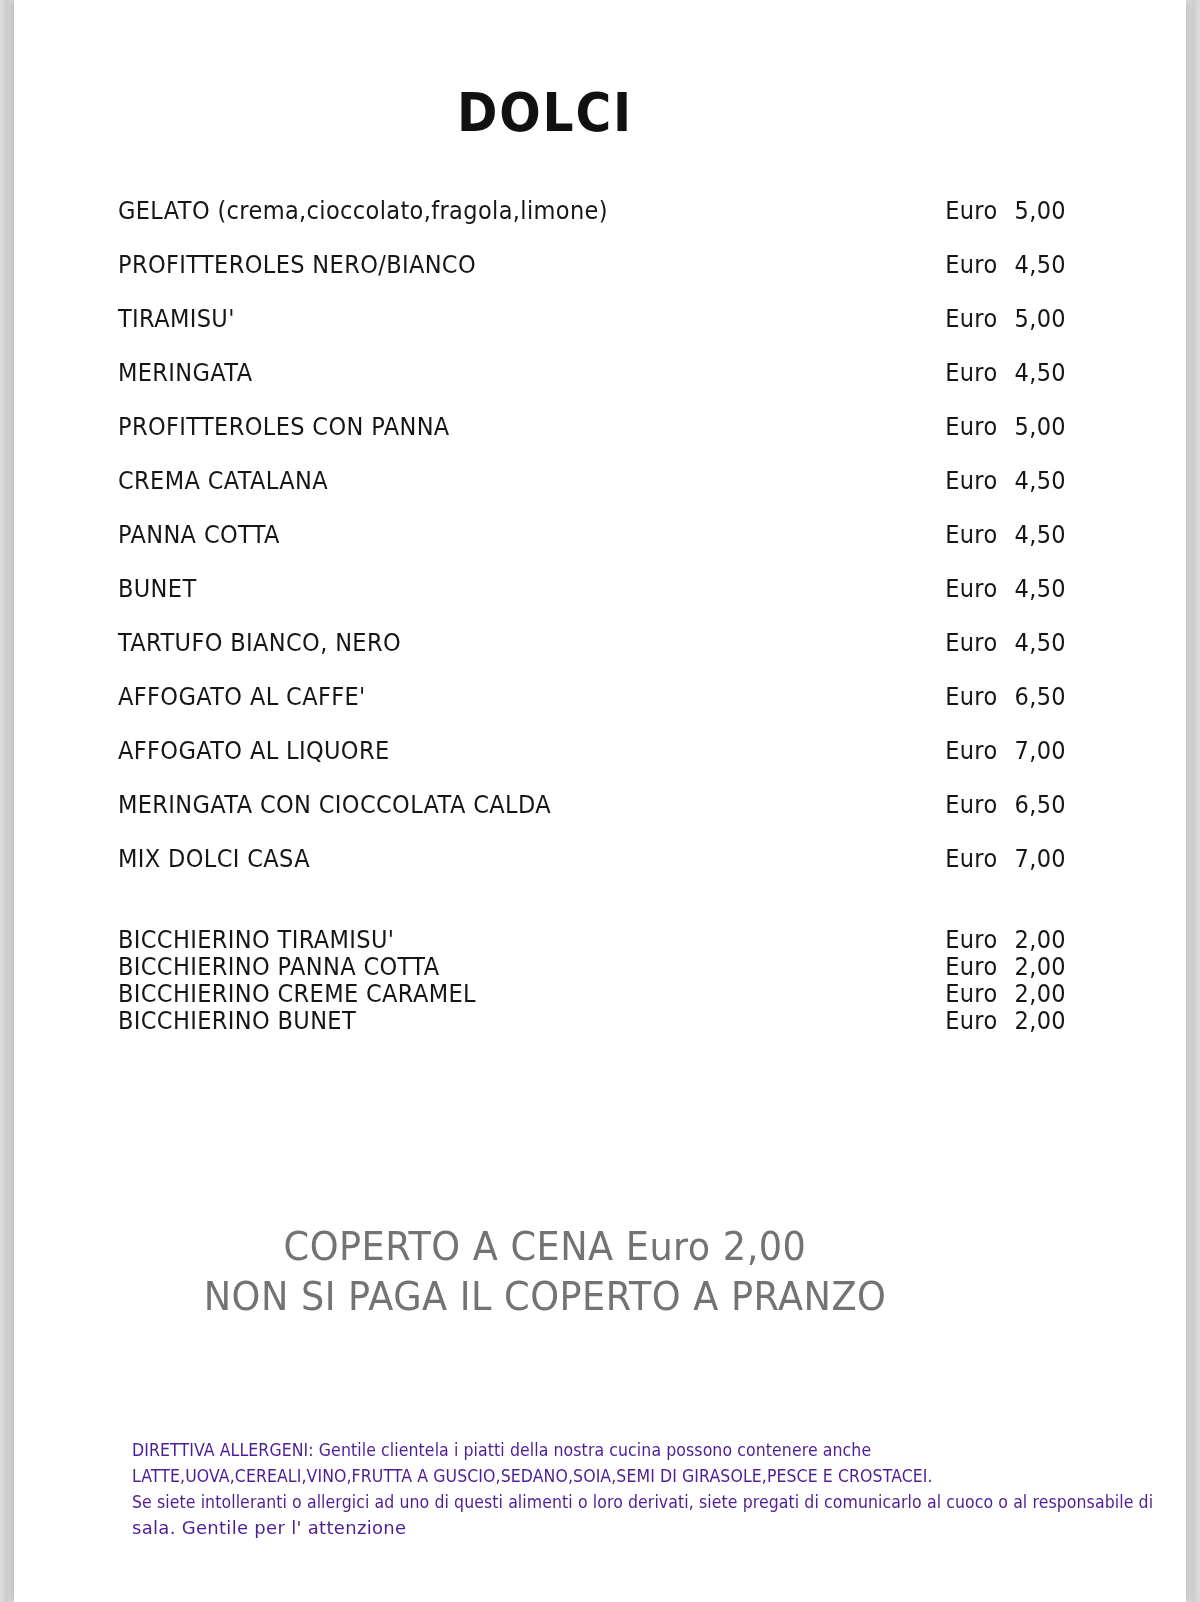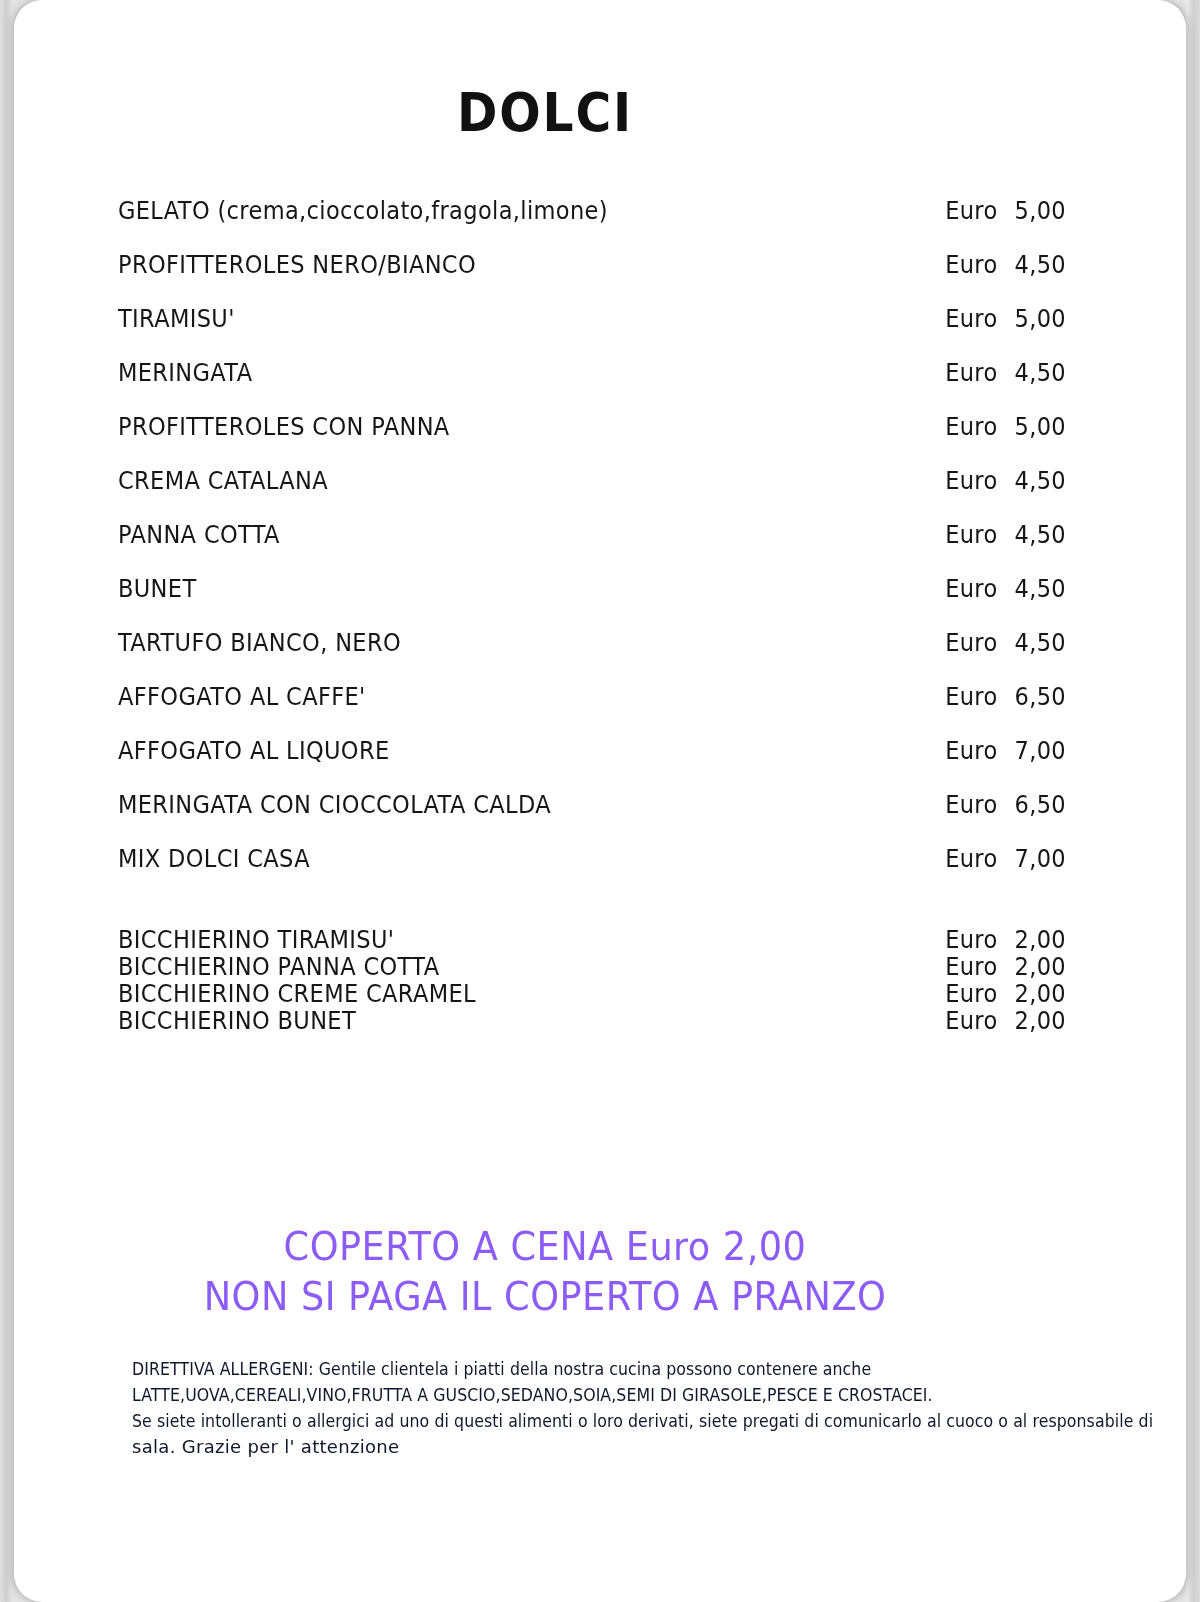--- a/index.html
+++ b/index.html
@@ -22,21 +22,20 @@
     background: #e3e3e3;
   }
   .page {
     position: absolute;
     left: 14px;
     top: 0;
     width: 1172px;
     height: 1602px;
     background: #ffffff;
     box-shadow: -3px 0 7px rgba(0,0,0,0.16), 3px 0 7px rgba(0,0,0,0.16);
-    border-radius: 28px;
   }
   .gutter-left {
     position: absolute;
     left: 0; top: 0; width: 14px; height: 1602px;
     background: linear-gradient(to right, #dedede 0%, #cfcfcf 45%, #e8e8e8 100%);
   }
   .gutter-right {
     position: absolute;
     right: 0; top: 0; width: 14px; height: 1602px;
     background: linear-gradient(to left, #dcdcdc 0%, #cfcfcf 45%, #ededed 100%);
@@ -118,38 +117,38 @@
     height: 27px;
   }
 
   
   .coperto {
     position: absolute;
     left: 0;
     top: 1222px;
     width: 1062px;
     text-align: center;
-    color: #8b5cf6;
+    color: #737373;
   }
   .coperto-line {
     font-size: 39px;
     font-weight: 400;
     line-height: 50px;
     letter-spacing: 0.5px;
     transform: scaleX(0.94);
     transform-origin: center;
   }
 
   
   .allergens {
     position: absolute;
     left: 118px;
-    top: 1356px;
+    top: 1437px;
     width: 950px;
-    color: #0f172a;
+    color: #4c1d95;
   }
   .allergen-line {
     font-size: 17.5px;
     line-height: 26px;
     white-space: nowrap;
     transform: scaleX(0.9);
     transform-origin: left center;
     letter-spacing: 0.1px;
   }
   .allergen-line.rounded {
@@ -266,18 +265,18 @@
 
       <div class="coperto">
         <div class="coperto-line">COPERTO A CENA Euro 2,00</div>
         <div class="coperto-line">NON SI PAGA IL COPERTO A PRANZO</div>
       </div>
 
       <div class="allergens">
         <div class="allergen-line">DIRETTIVA ALLERGENI: Gentile clientela i piatti della nostra cucina possono contenere anche</div>
         <div class="allergen-line">LATTE,UOVA,CEREALI,VINO,FRUTTA A GUSCIO,SEDANO,SOIA,SEMI DI GIRASOLE,PESCE E CROSTACEI.</div>
         <div class="allergen-line">Se siete intolleranti o allergici ad uno di questi alimenti o loro derivati, siete pregati di comunicarlo al cuoco o al responsabile di</div>
-        <div class="allergen-line rounded">sala. Grazie per l' attenzione</div>
+        <div class="allergen-line rounded">sala. Gentile per l' attenzione</div>
       </div>
 
     </div>
   </div>
 </div>
 
 </body></html>

